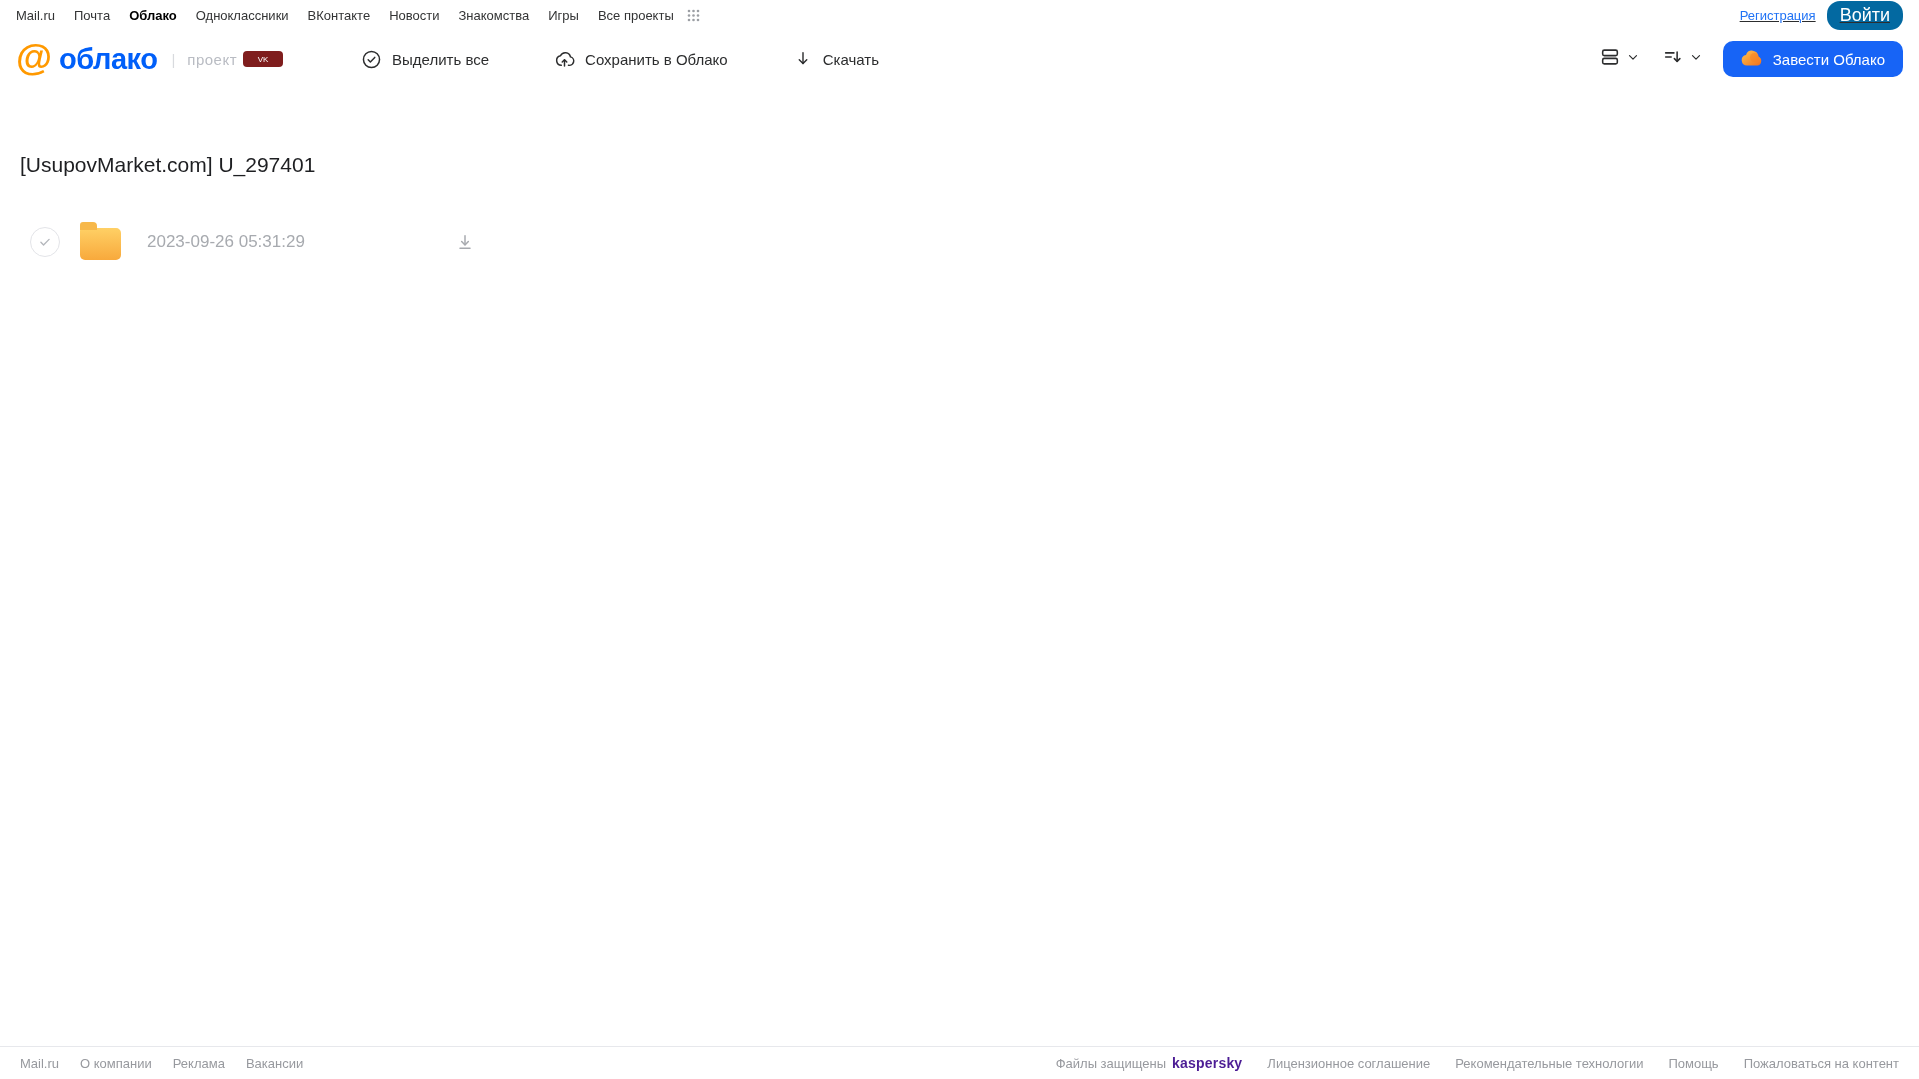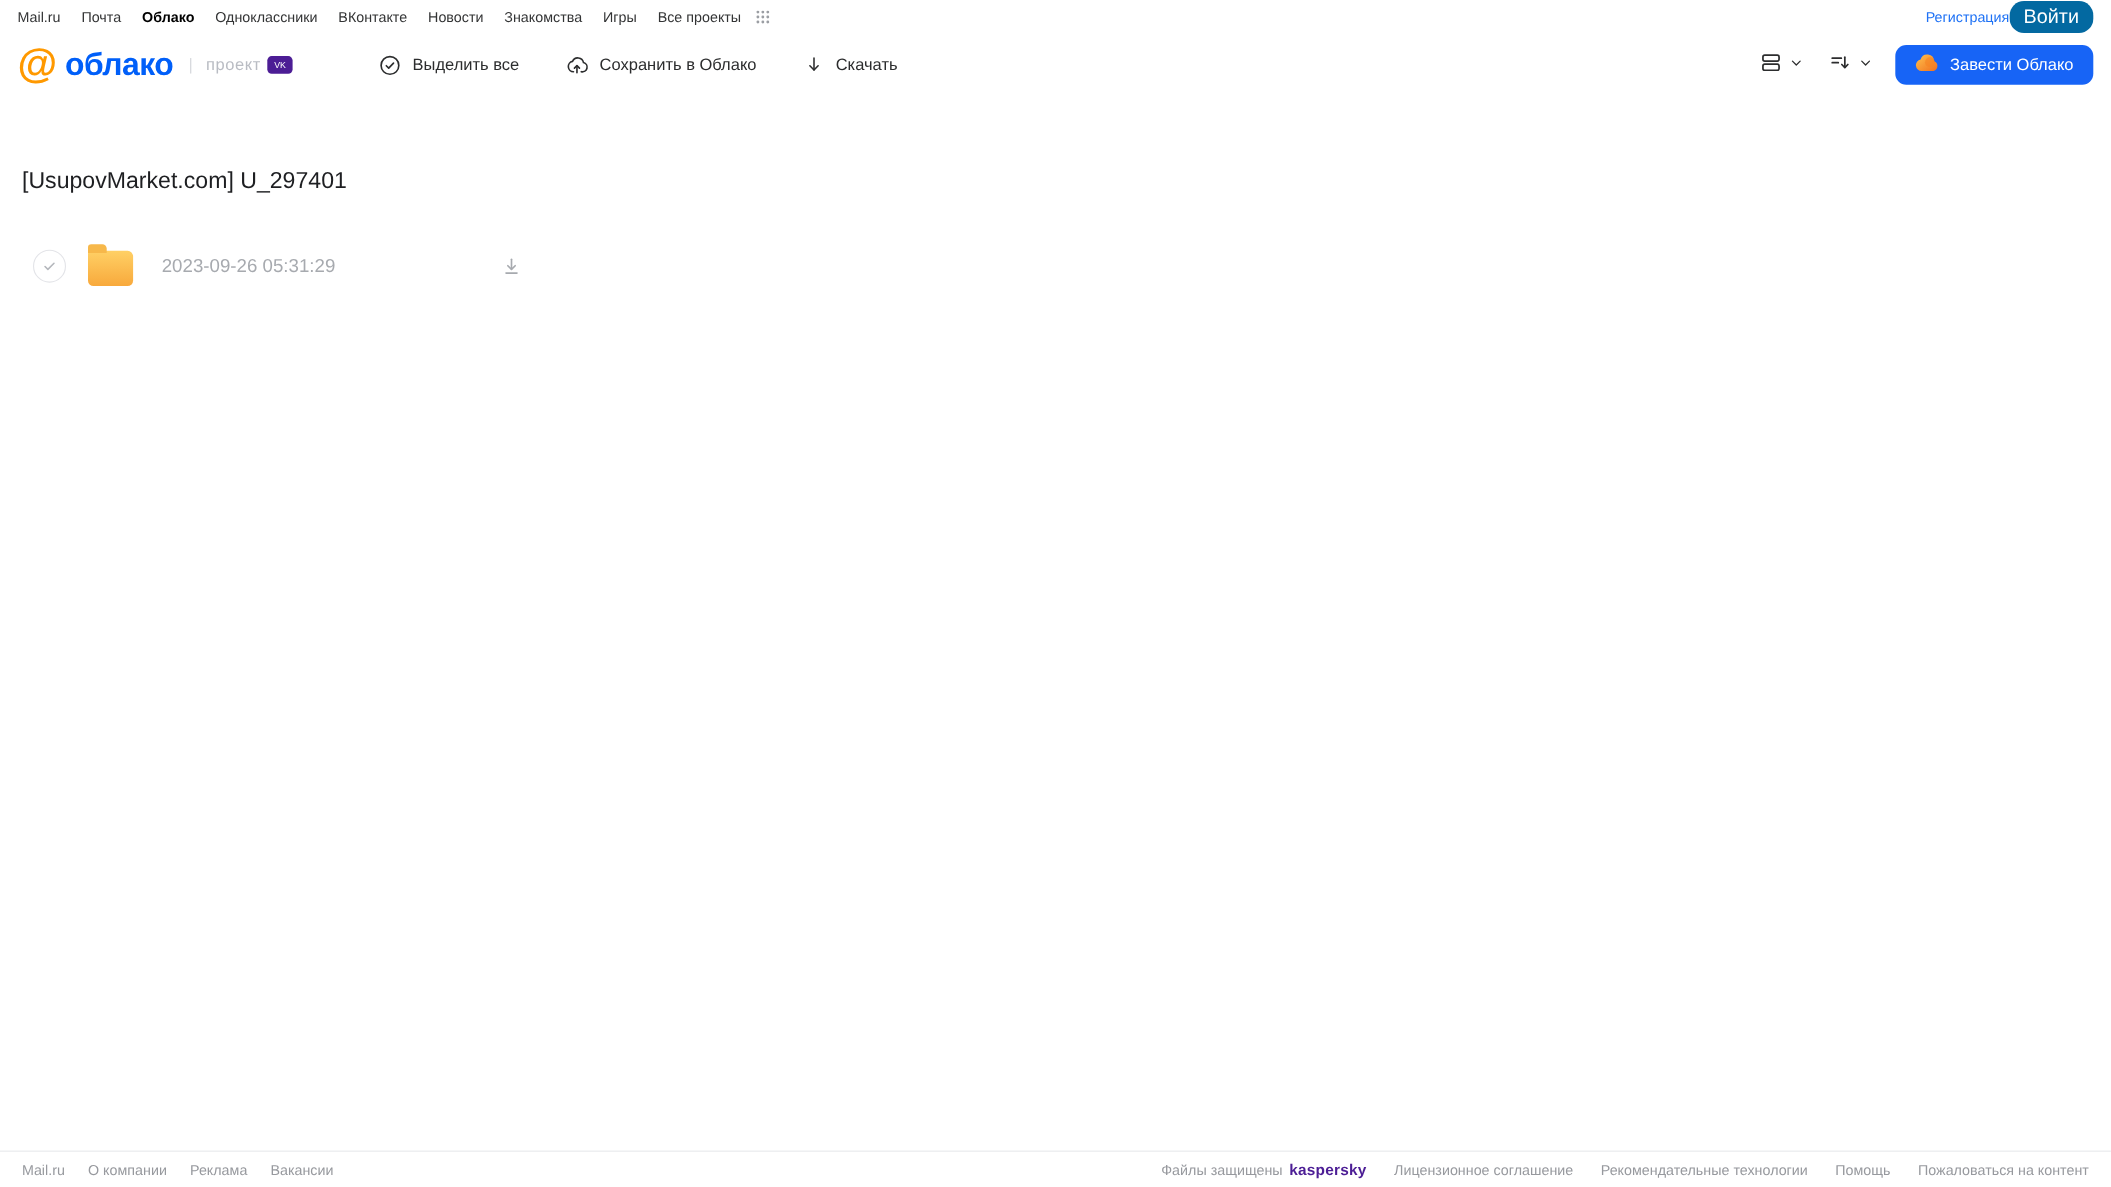--- a/index.html
+++ b/index.html
@@ -23,21 +23,21 @@
   }
   .topbar-link {
     font-size: 13px;
     color: #333435;
     margin-right: 19px;
     cursor: pointer;
     white-space: nowrap;
   }
   .topbar-link.active { font-weight: bold; color: #000; }
   .grid-icon { display: inline-flex; align-items: center; margin-left: -6px; margin-right: 0; cursor: pointer; }
-  .topbar-right { margin-left: auto; display: flex; align-items: center; gap: 0; }
+  .topbar-right { margin-left: auto; display: flex; align-items: center; gap: 11px; text-decoration: underline; }
   .reg-link { font-size: 13px; color: #1f72f5; cursor: pointer; }
   .login-btn {
     background: #0369a1;
     color: #fff;
     font-size: 18px;
     border: none;
     border-radius: 13px;
     padding: 4px 13px;
     cursor: pointer;
     font-family: inherit;
@@ -63,27 +63,27 @@
     color: #005ff9;
     font-size: 29px;
     font-weight: bold;
     letter-spacing: -0.5px;
     margin-left: 7px;
   }
   .logo-sep { color: #d8dade; font-size: 15px; margin: 0 12px 0 14px; }
   .project-label { color: #b9bcc3; font-size: 15px; letter-spacing: 0.5px; }
   .vk-badge {
     display: inline-flex; align-items: center; justify-content: center;
-    width: 23px; height: 16px;
-    background: #4c1d95; color: #fff;
+    width: 40px; height: 16px;
+    background: #7f1d1d; color: #fff;
     border-radius: 4px;
     font-size: 8px; font-weight: normal;
     margin-left: 6px;
   }
-  .toolbar { display: flex; align-items: center; margin-left: 78px; gap: 42px; }
+  .toolbar { display: flex; align-items: center; margin-left: 78px; gap: 65px; }
   .toolbar-item {
     display: flex; align-items: center; gap: 10px;
     font-size: 15px; color: #2c2d2e; cursor: pointer; white-space: nowrap;
   }
   .toolbar-item svg { display: block; }
 
   .header-right { margin-left: auto; display: flex; align-items: center; }
   .ctl-group { display: flex; align-items: center; gap: 5px; cursor: pointer; }
   .ctl-gap { width: 22px; }
   .get-cloud-btn {

